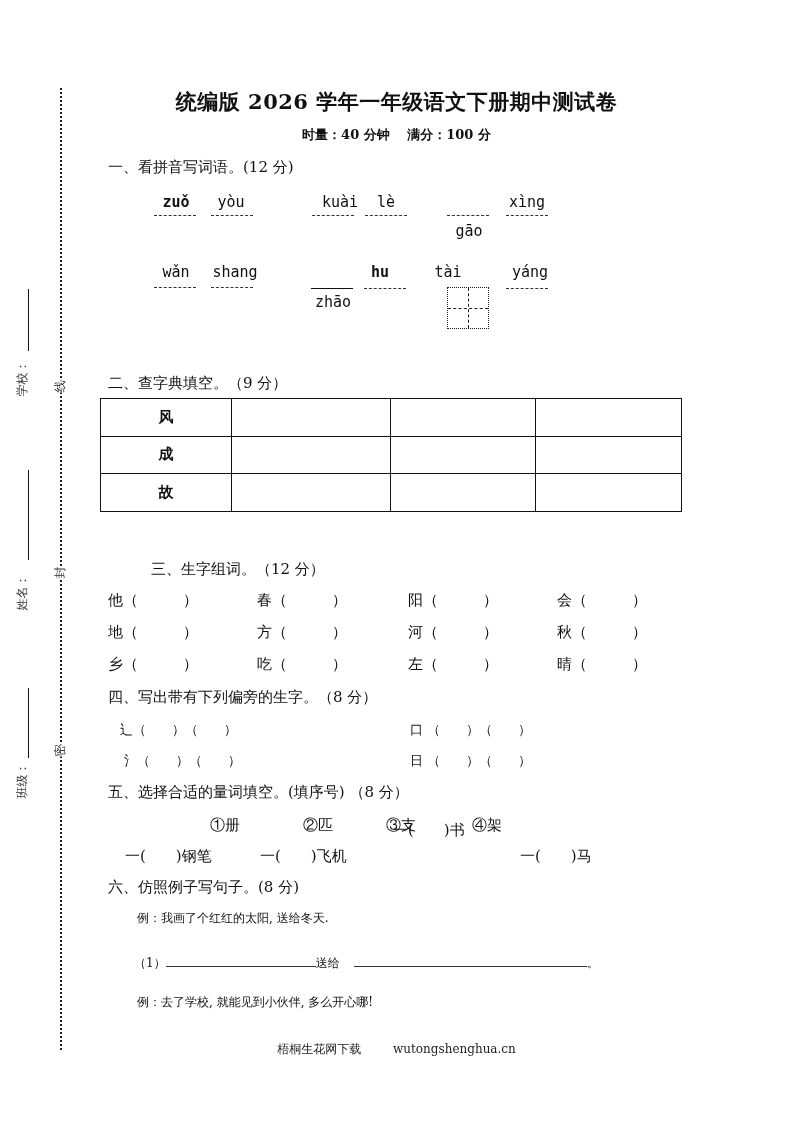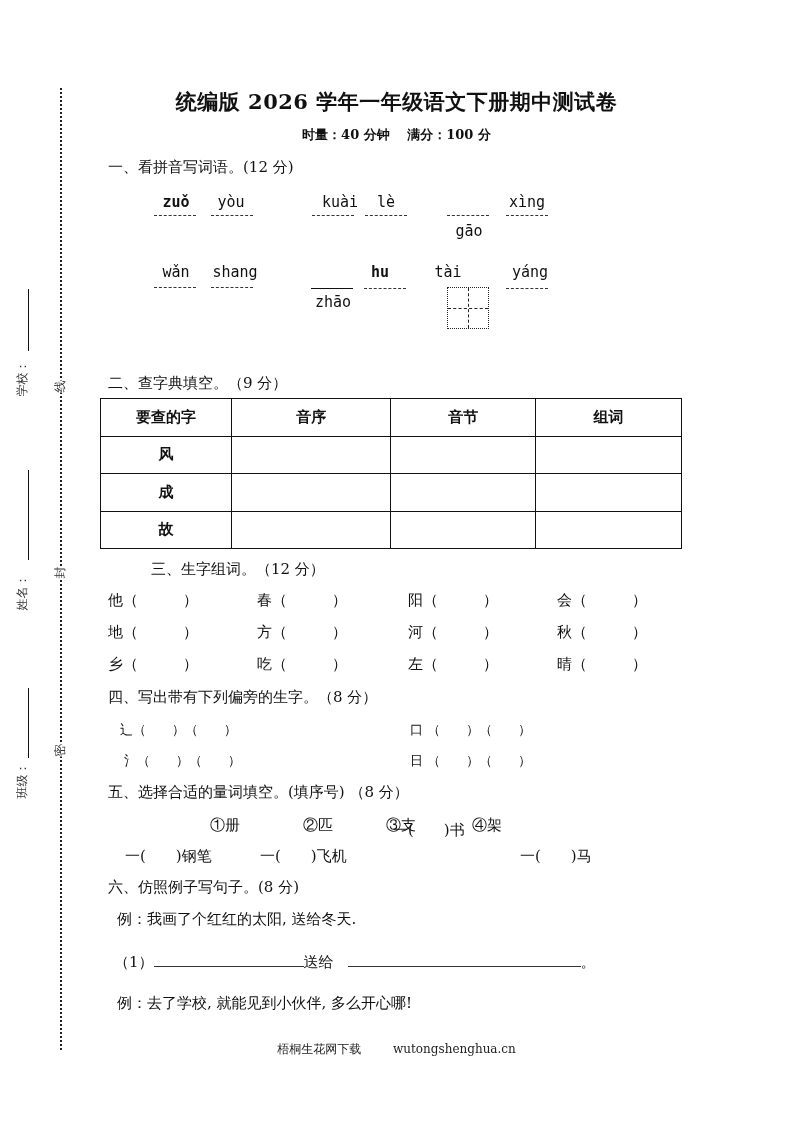--- a/index.html
+++ b/index.html
@@ -23,21 +23,21 @@
   .py-line.solid { border-bottom: 1px solid #111; }
   .tzg { position: absolute; width: 42px; height: 42px; border: 1px dotted #222; }
   .tzg .h { position: absolute; left: 0; right: 0; top: 50%; border-top: 1px dashed #222; }
   .tzg .v { position: absolute; top: 0; bottom: 0; left: 50%; border-left: 1px dashed #222; }
 
   
   table.dict { position: absolute; left: 100px; top: 398px; width: 582px; border-collapse: collapse; }
   table.dict td, table.dict th { border: 1px solid #111; height: 37.5px; text-align: center; font-size: 15px; font-weight: bold; }
   table.dict th { font-weight: bold; }
 
-  .row { position: absolute; font-size: 15px; white-space: nowrap; }
+  .row { position: absolute; font-size: 12px; white-space: nowrap; margin-left: 20px; }
   .cell { position: absolute; font-size: 15px; white-space: nowrap; }
   .small { font-size: 13px; }
 
   .footer { position: absolute; top: 1041px; left: 0; width: 793px; text-align: center; font-size: 12px; color: #222; }
   .footer span { margin: 0 14px; }
 </style>
 </head>
 <body>
 
 <div class="binding-line"></div>
@@ -91,26 +91,20 @@
 
 <div class="section-h" style="top:374px;">二、查字典填空。（9 分）</div>
 <table class="dict">
   <colgroup>
       <col style="width:131px">
       <col style="width:160px">
       <col style="width:145px">
       <col style="width:146px">
     </colgroup>
   <tbody>
-      <tr>
-    <th>要查的字</th>
-    <th>音序</th>
-    <th>音节</th>
-    <th>组词</th>
-  </tr>
   <tr>
     <td>风</td>
     <td></td>
     <td></td>
     <td></td>
   </tr>
   <tr>
     <td>成</td>
     <td></td>
     <td></td>

